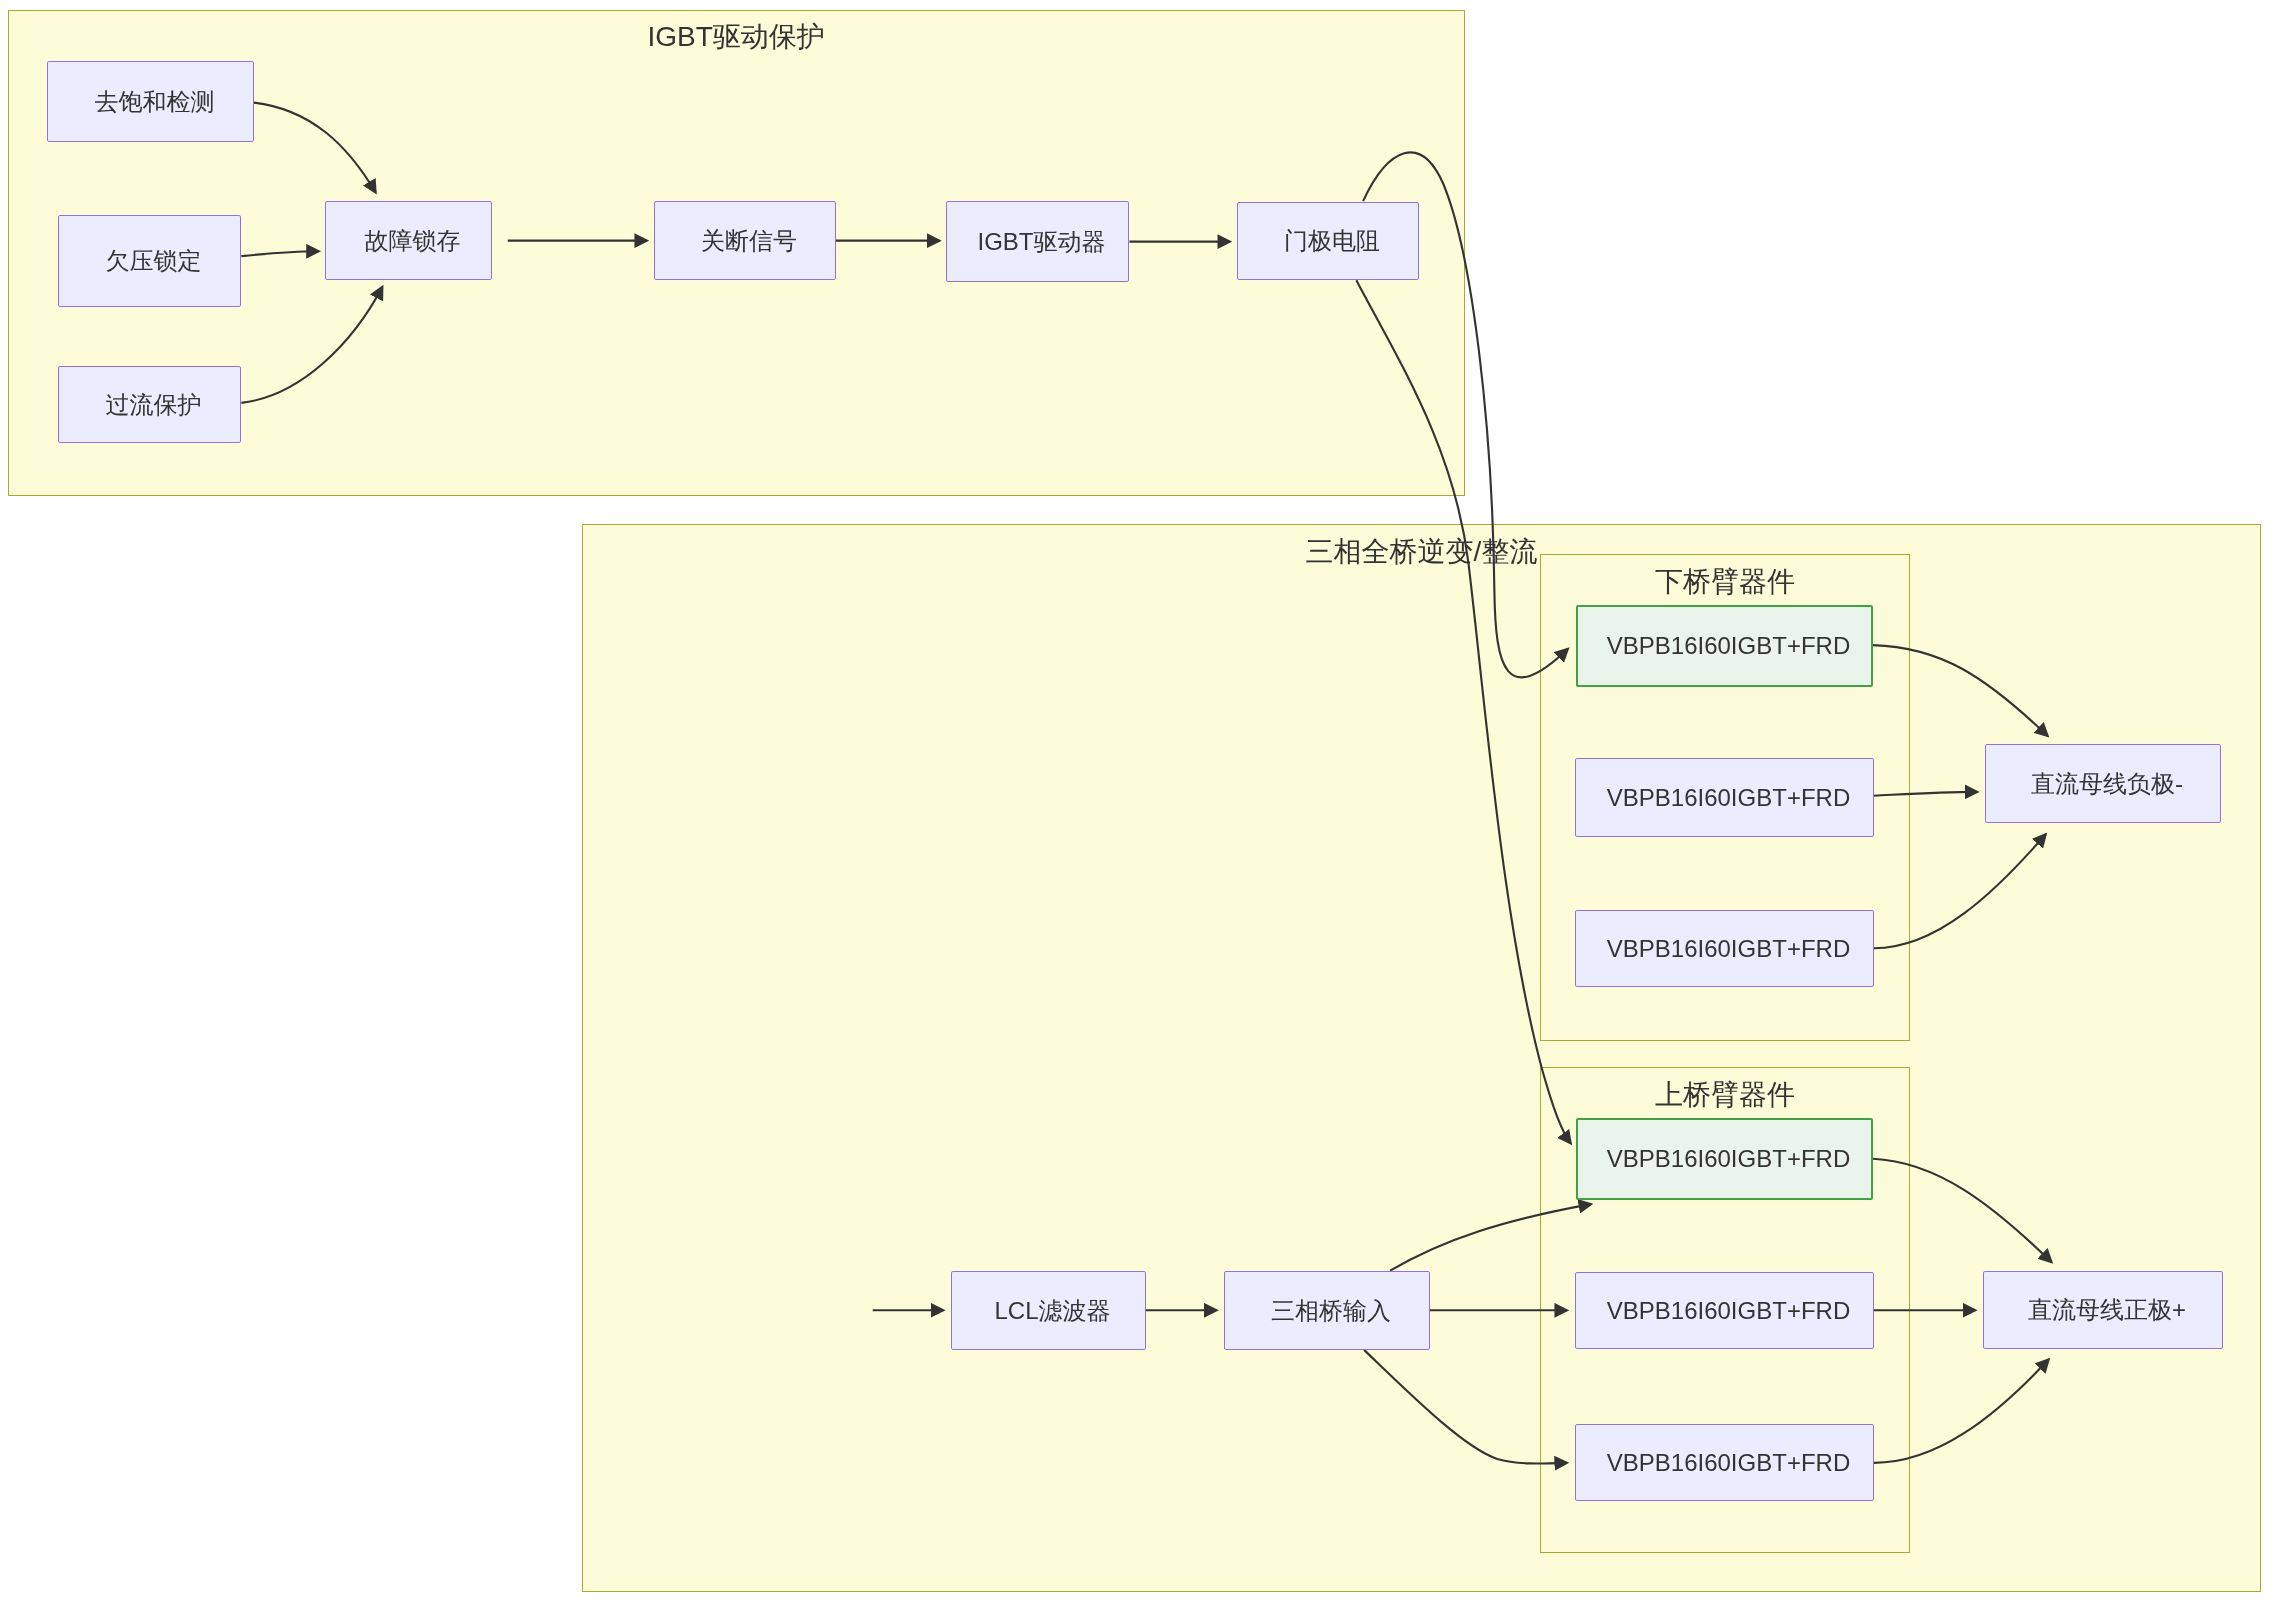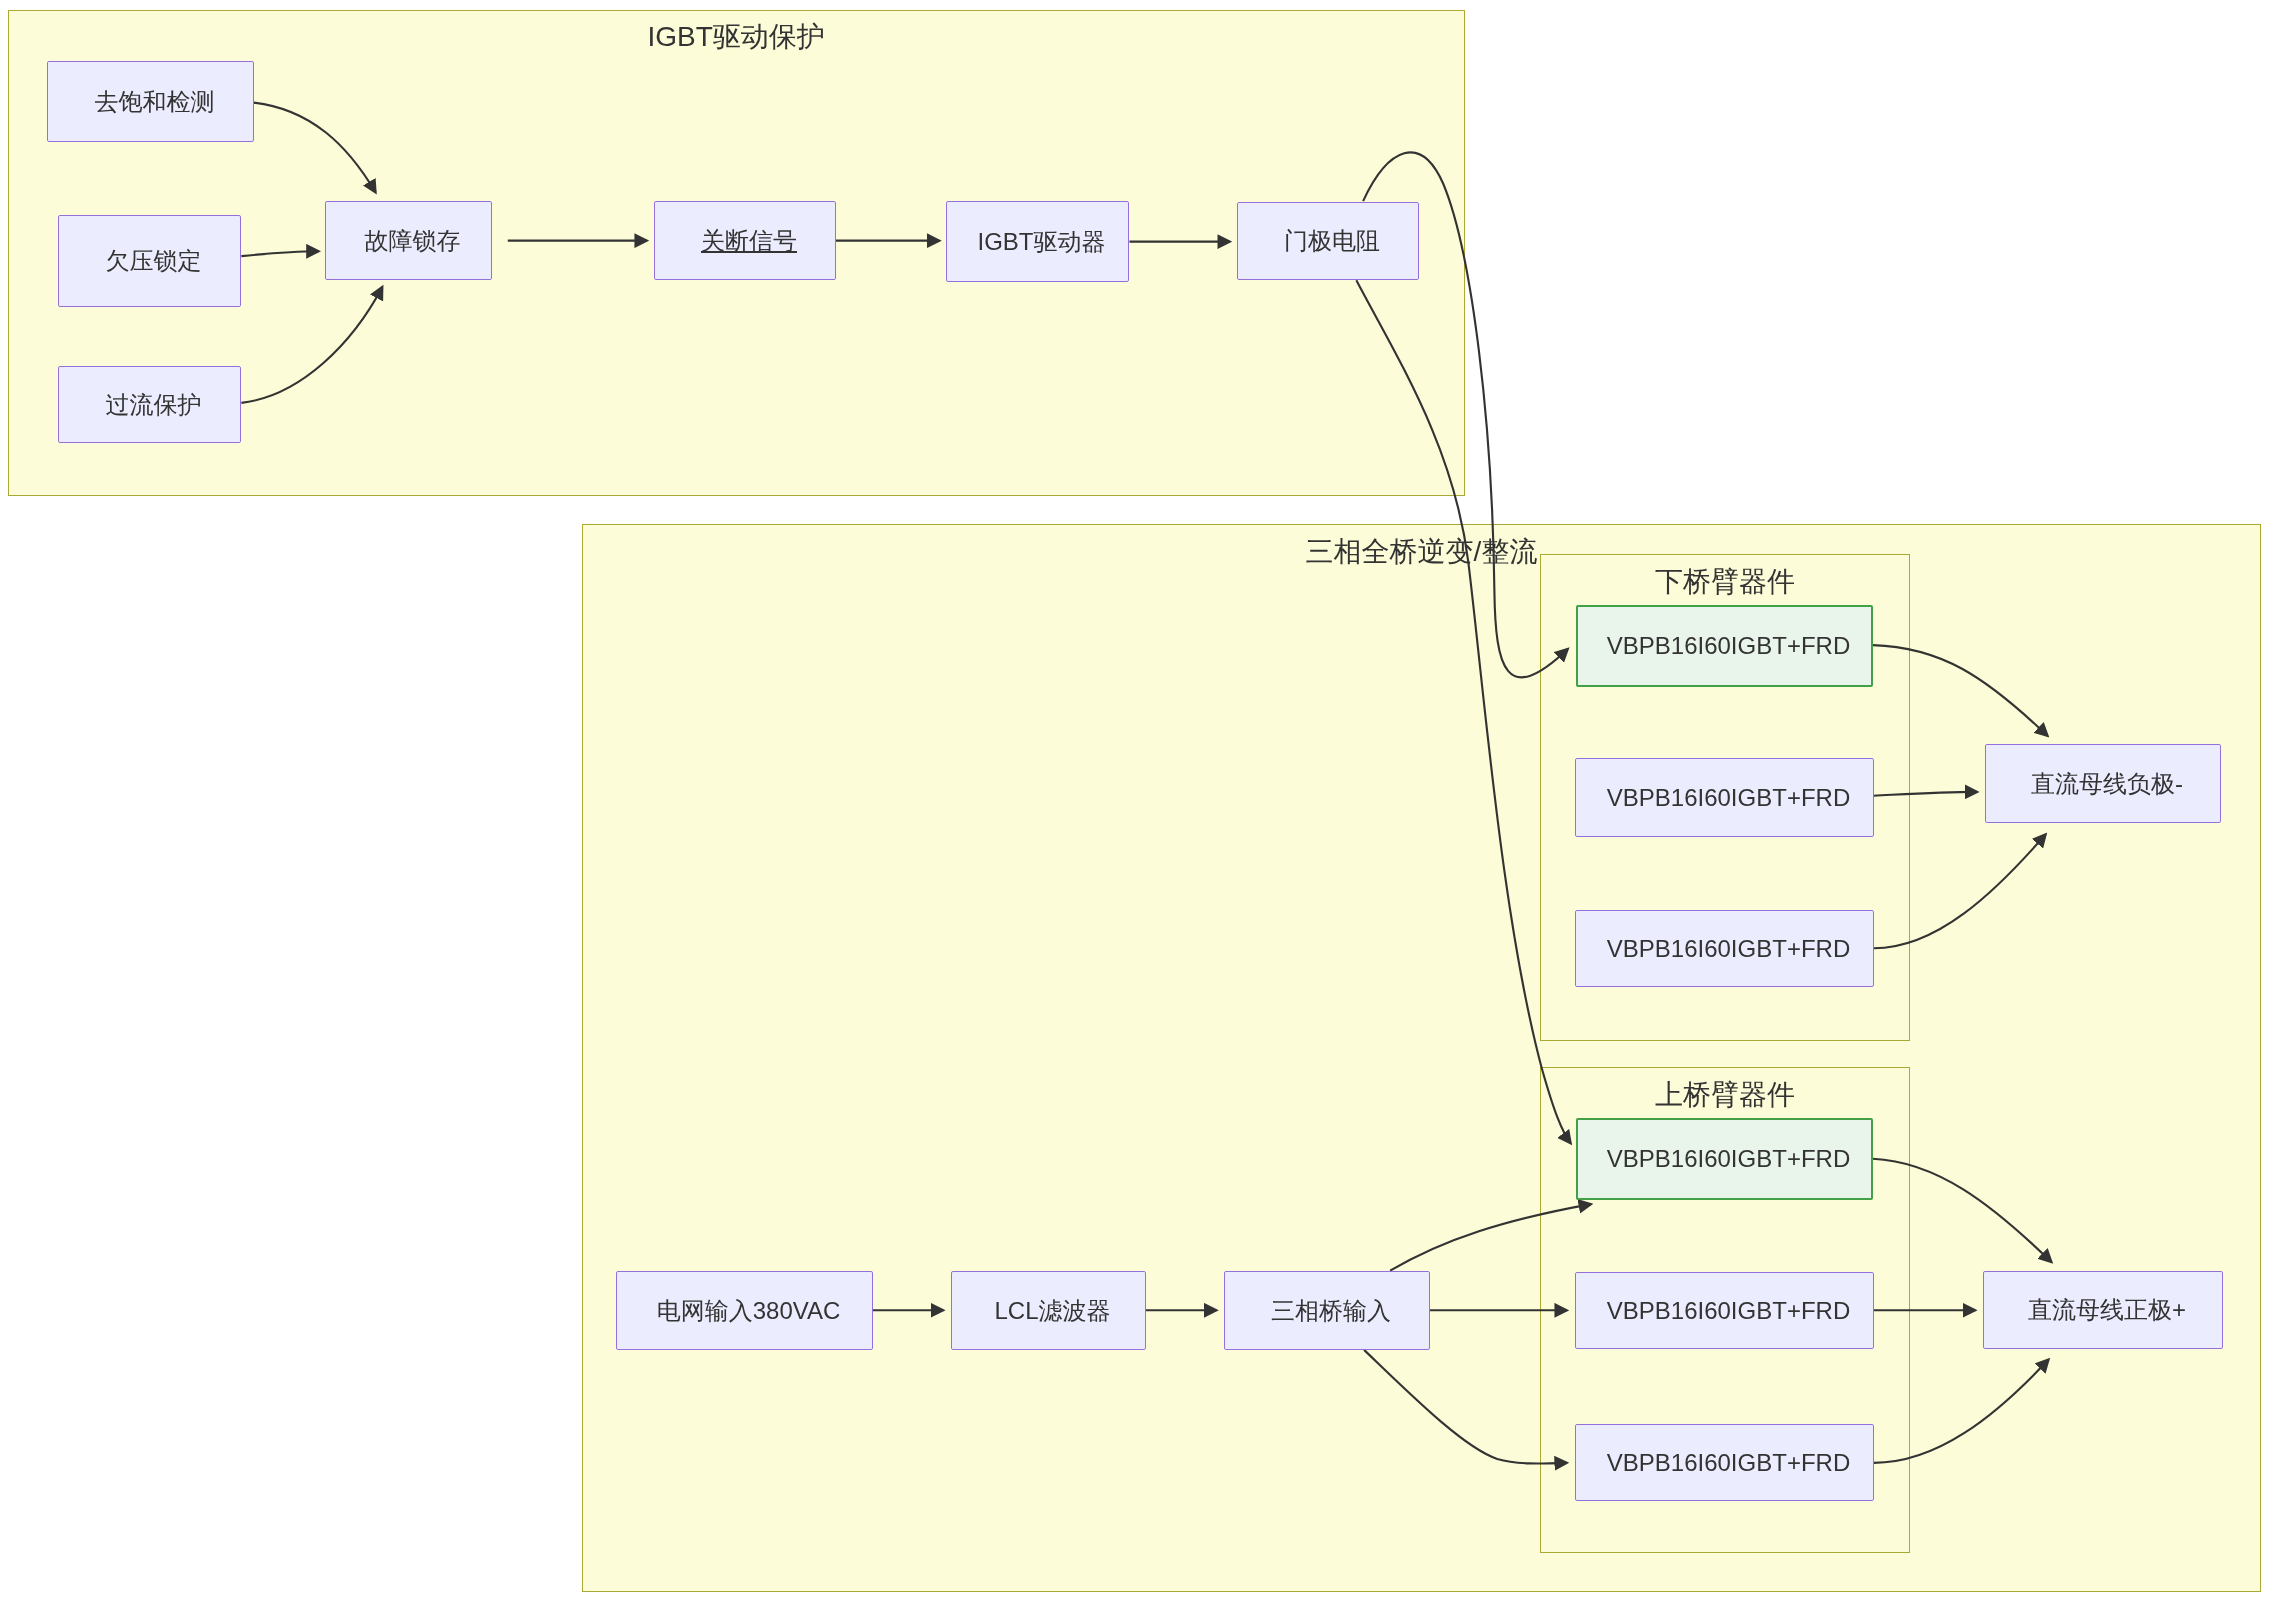--- a/index.html
+++ b/index.html
@@ -107,25 +107,24 @@
     <path class="edge" marker-end="url(#arrow)" d="M 1941 982 C 2006 982, 2066 925, 2119 864"></path>
     <path class="edge" marker-end="url(#arrow)" d="M 1940 1200 C 2006 1203, 2062 1246, 2125 1307"></path>
     <path class="edge" marker-end="url(#arrow)" d="M 1941 1357 L 2046 1357"></path>
     <path class="edge" marker-end="url(#arrow)" d="M 1941 1515 C 2006 1515, 2066 1468, 2122 1408"></path>
   </svg>
 
   <div class="node" style="left:47px; top:61px; width:207px; height:81px;">去饱和检测</div>
   <div class="node" style="left:58px; top:215px; width:183px; height:92px;">欠压锁定</div>
   <div class="node" style="left:58px; top:366px; width:183px; height:77px;">过流保护</div>
   <div class="node" style="left:325px; top:201px; width:167px; height:79px;">故障锁存</div>
-  <div class="node" style="left:654px; top:201px; width:182px; height:79px;text-decoration:underline;">关断信号</div>
+  <div class="node" style="left:654px; top:201px; width:182px; height:79px;">关断信号</div>
   <div class="node" style="left:946px; top:201px; width:183px; height:81px;">IGBT驱动器</div>
   <div class="node" style="left:1237px; top:202px; width:182px; height:78px;">门极电阻</div>
 
-  <div class="node" style="left:616px; top:1271px; width:257px; height:79px;">电网输入380VAC</div>
   <div class="node" style="left:951px; top:1271px; width:195px; height:79px;">LCL滤波器</div>
   <div class="node" style="left:1224px; top:1271px; width:206px; height:79px;">三相桥输入</div>
 
   <div class="node highlight" style="left:1576px; top:605px; width:297px; height:82px;">VBPB16I60IGBT+FRD</div>
   <div class="node" style="left:1575px; top:758px; width:299px; height:79px;">VBPB16I60IGBT+FRD</div>
   <div class="node" style="left:1575px; top:910px; width:299px; height:77px;">VBPB16I60IGBT+FRD</div>
 
   <div class="node highlight" style="left:1576px; top:1118px; width:297px; height:82px;">VBPB16I60IGBT+FRD</div>
   <div class="node" style="left:1575px; top:1272px; width:299px; height:77px;">VBPB16I60IGBT+FRD</div>
   <div class="node" style="left:1575px; top:1424px; width:299px; height:77px;">VBPB16I60IGBT+FRD</div>

